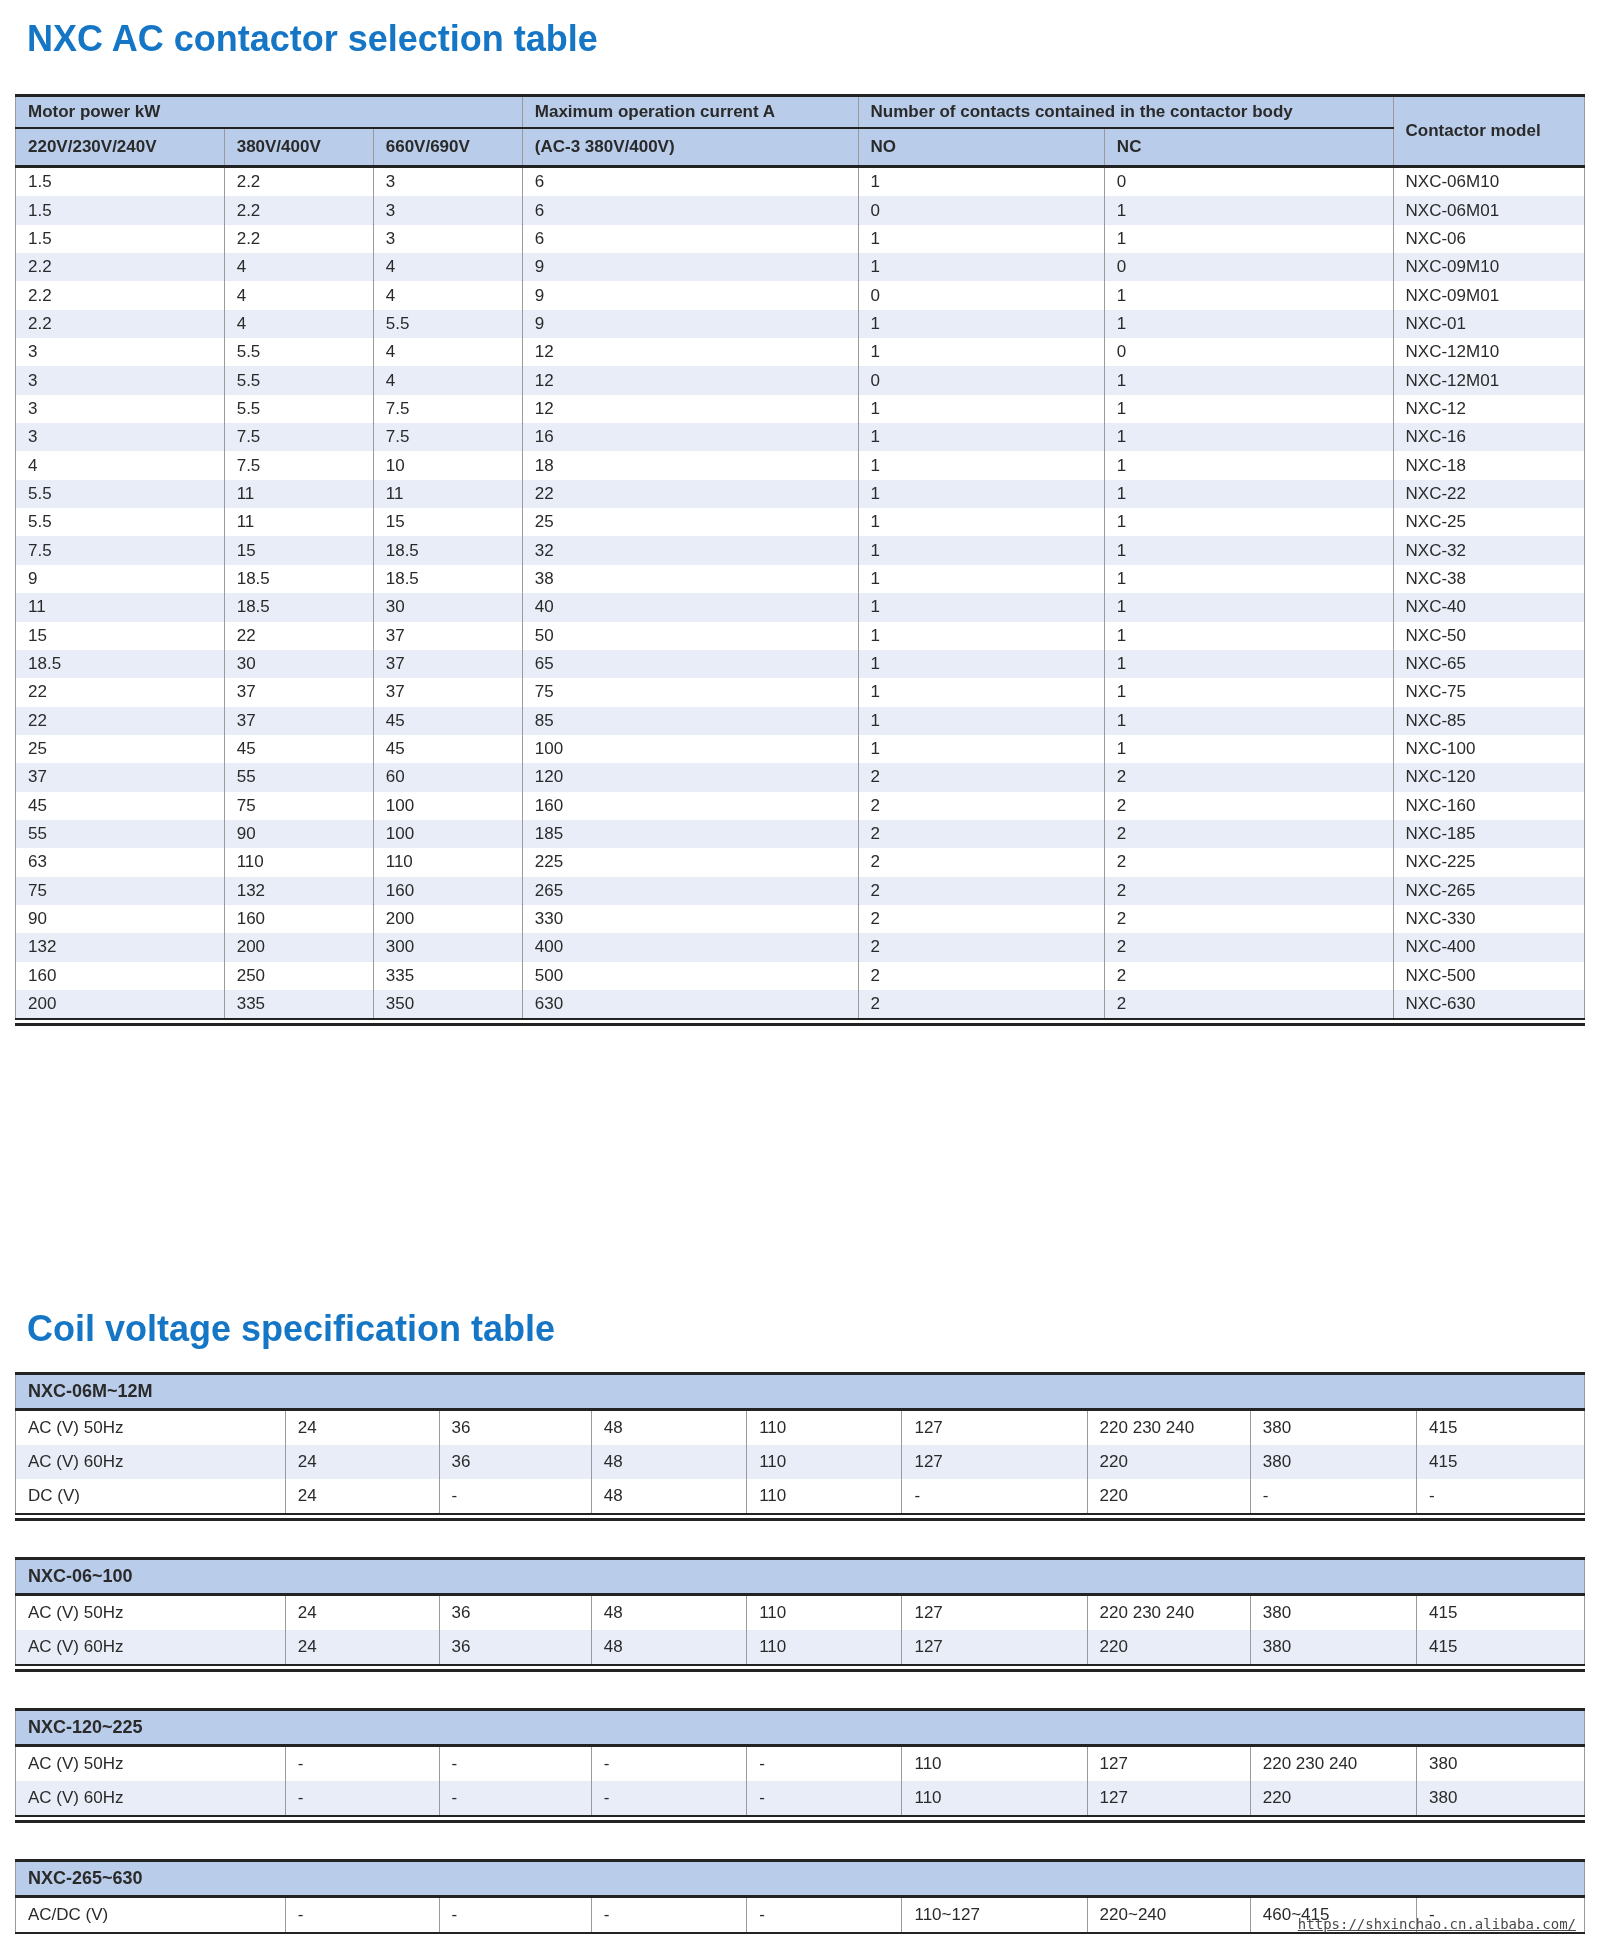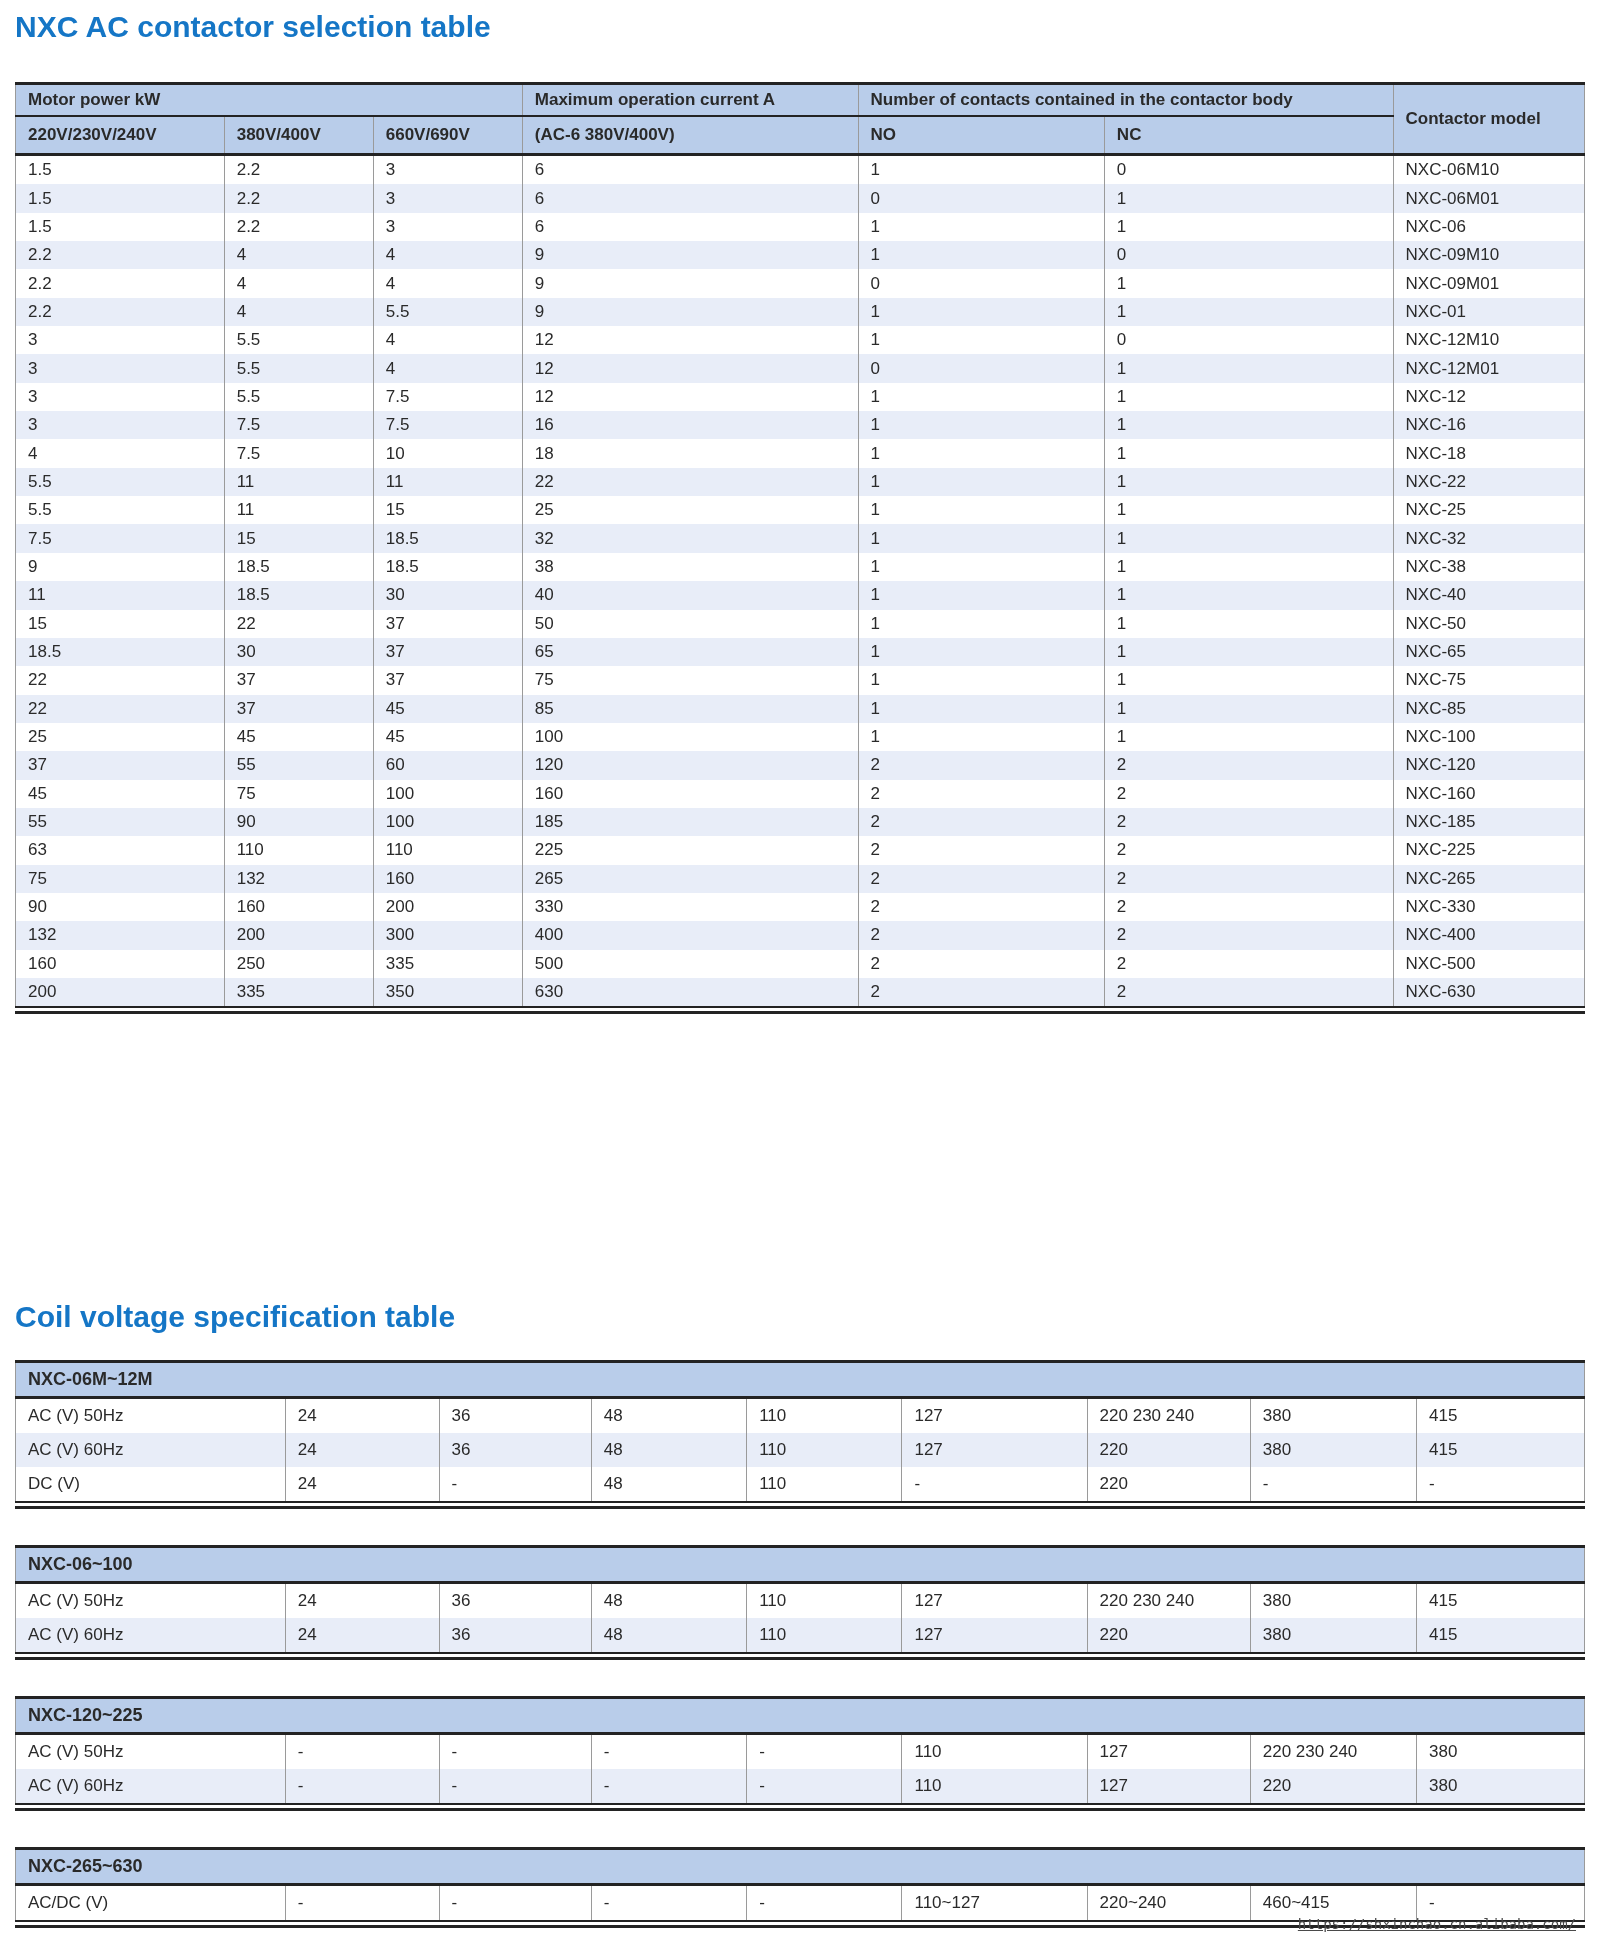--- a/index.html
+++ b/index.html
@@ -7,22 +7,22 @@
     --dark:#232323; --grid:#9a9a9a; --text:#2a2a2a; --wm:#4a4a4a;
   }
   html,body{margin:0;padding:0;}
   body{
     width:1600px;height:1934px;position:relative;background:#ffffff;
     font-family:"Liberation Sans","DejaVu Sans",sans-serif;color:var(--text);
     overflow:hidden;
   }
   .content{padding:8px 15px 0 15px;}
   h1.doc-title{
-    font-size:30px;line-height:38px;font-weight:bold;color:var(--title);
-    margin:0;letter-spacing:0;
+    font-size:36px;line-height:38px;font-weight:bold;color:var(--title);
+    margin:12px;letter-spacing:0;
   }
   #sel-title{margin-bottom:36px;}
   #coil-title{margin-top:284px;margin-bottom:24px;}
   table{border-collapse:collapse;width:100%;table-layout:fixed;
         border-top:3px solid var(--dark);border-right:1px solid var(--grid);}
   th,td{border-left:1px solid var(--grid);text-align:left;
         padding:0 6px 0 12px;font-size:17px;white-space:nowrap;overflow:hidden;}
   thead th{background:var(--hdr);font-weight:bold;}
   .sel .h1 th{height:30px;border-bottom:2px solid var(--dark);}
   .sel .h1 th.model{border-bottom:3px solid var(--dark);vertical-align:middle;}
@@ -60,21 +60,21 @@
       <tr class="h1">
         <th colspan="3">Motor power kW</th>
         <th>Maximum operation current A</th>
         <th colspan="2">Number of contacts contained in the contactor body</th>
         <th rowspan="2" class="model">Contactor model</th>
       </tr>
       <tr class="h2">
         <th>220V/230V/240V</th>
         <th>380V/400V</th>
         <th>660V/690V</th>
-        <th>(AC-6 380V/400V)</th>
+        <th>(AC-3 380V/400V)</th>
         <th>NO</th>
         <th>NC</th>
       </tr>
     </thead>
     <tbody>
         <tr>
           <td>1.5</td>
           <td>2.2</td>
           <td>3</td>
           <td>6</td>

